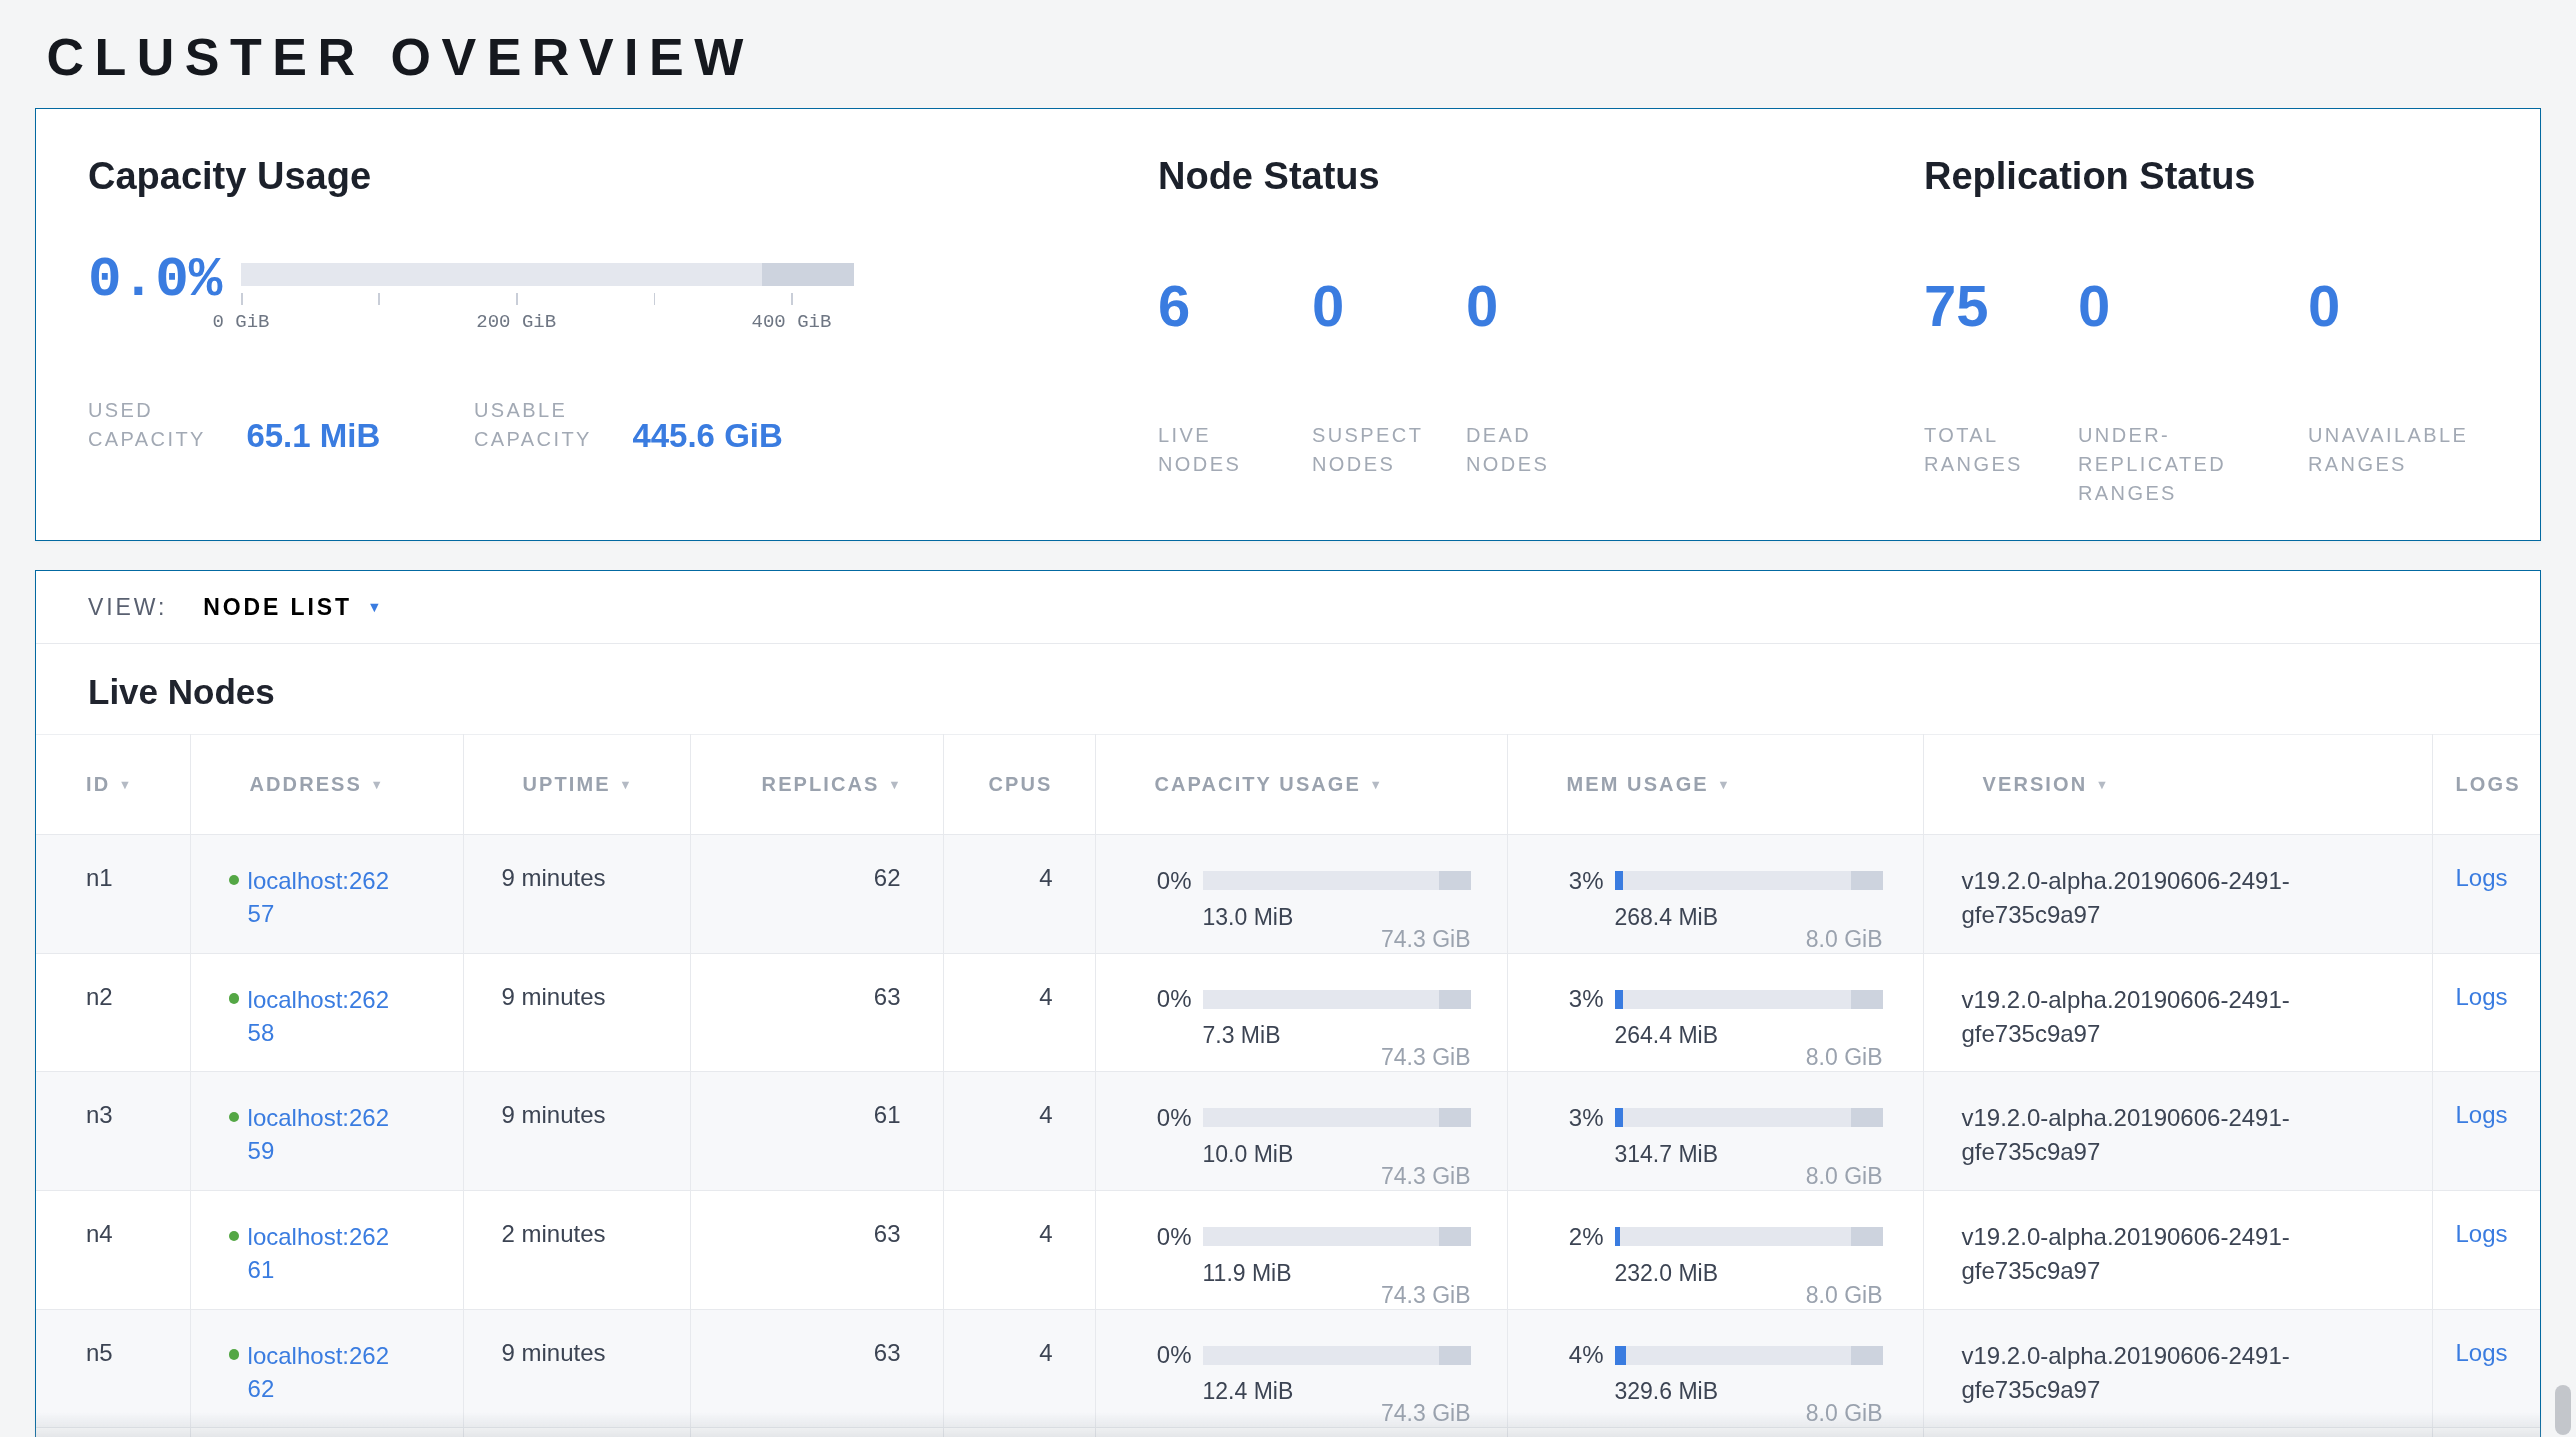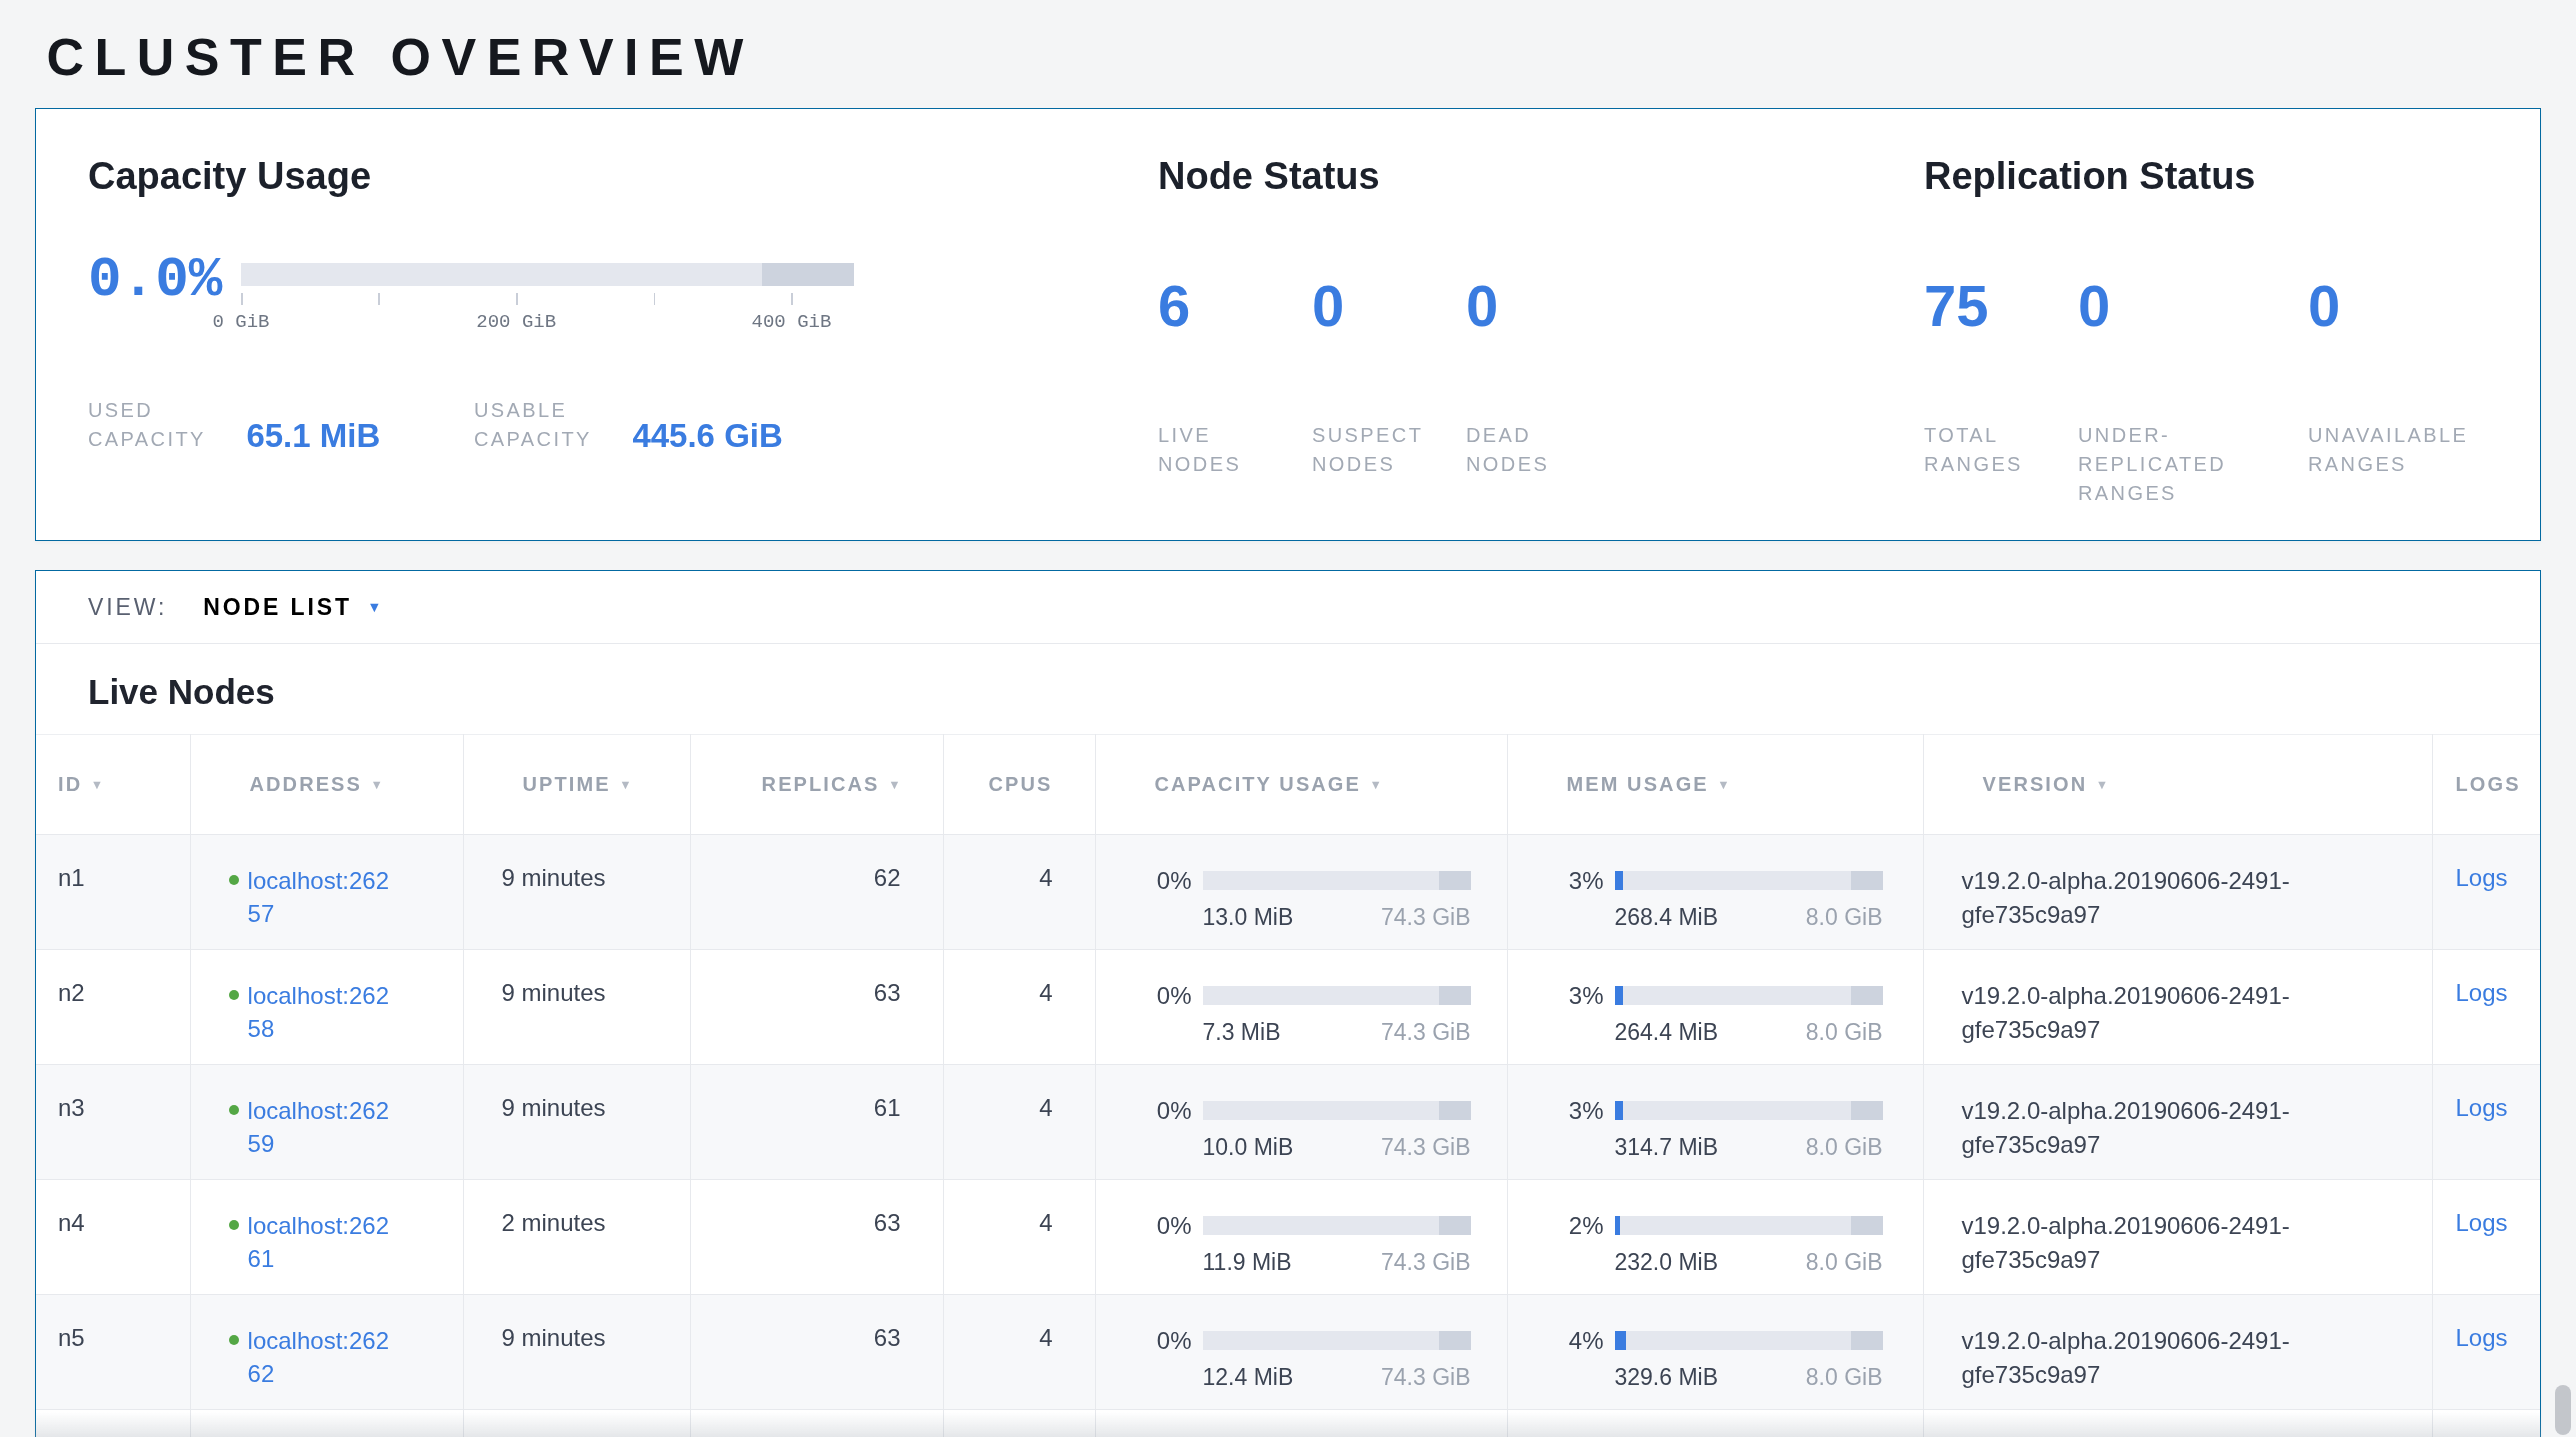--- a/index.html
+++ b/index.html
@@ -70,40 +70,40 @@
   }
   th:last-child, td:last-child { border-right: none; }
   th.sortable { cursor: pointer; }
   .sort { font-size: 12.5px; color: #b4bac4; margin-left: 8.6px; letter-spacing: 0; vertical-align: 1.9px; }
   td {
     height: 115px; vertical-align: top; padding-top: 29px; padding-left: 38px; padding-right: 19px;
     font-size: 24px; color: #3c4453;
     border-bottom: 1px solid #e7e9ed; border-right: 1px solid #e7e9ed;
   }
   tbody tr:nth-child(odd) { background: #f7f8fa; }
-  .c-id { padding-left: 22px; }
+  .c-id { padding-left: 50px; }
   .num { text-align: right; padding-right: 42px; padding-left: 0; }
   th.num { padding-right: 42px; }
 
   .addr-wrap { display: flex; }
   .dot { width: 10.5px; height: 10.5px; border-radius: 50%; background: #54a745; margin: 10.5px 8.6px 0 0; flex: none; }
   a { text-decoration: none; cursor: pointer; }
   .addr { max-width: 151px; word-break: break-all; color: #3a7ce0; line-height: 33px; display: block; }
 
   .c-ver { padding-right: 40px; line-height: 34px; }
   .c-logs { padding-left: 23px; }
   .logs { color: #3a7ce0; }
 
   .u-line1 { display: flex; align-items: center; height: 33px; }
   .u-pct { width: 58px; flex: none; text-align: right; }
   .u-bar { position: relative; width: 268px; height: 19px; flex: none; margin-left: 11.5px; background: #e4e7ee; overflow: hidden; }
   .u-used { position: absolute; left: 0; top: 0; height: 100%; background: #3a7ce0; }
   .u-res { position: absolute; right: 0; top: 0; height: 100%; width: 12%; background: #cdd3de; }
   .u-line2 { display: flex; justify-content: space-between; width: 268px; margin-left: 69px; margin-top: 6.7px; font-size: 23px; }
-  .u-tot { color: #9aa2ae; }
+  .u-tot { color: #9aa2ae; margin-top: 22px; }
 
   tr.partial td { height: 50px; border-bottom: none; background: #fff; }
 
   .bottom-fade {
     position: fixed; left: 35px; right: 35px; bottom: 0; height: 25px; pointer-events: none;
     background: linear-gradient(to bottom, rgba(150,158,168,0), rgba(150,158,168,0.25));
   }
   .scroll-thumb {
     position: fixed; right: 4.8px; bottom: 1.9px; width: 16.3px; height: 50px;
     border-radius: 8.6px; background: #c3c6cb; cursor: pointer;

